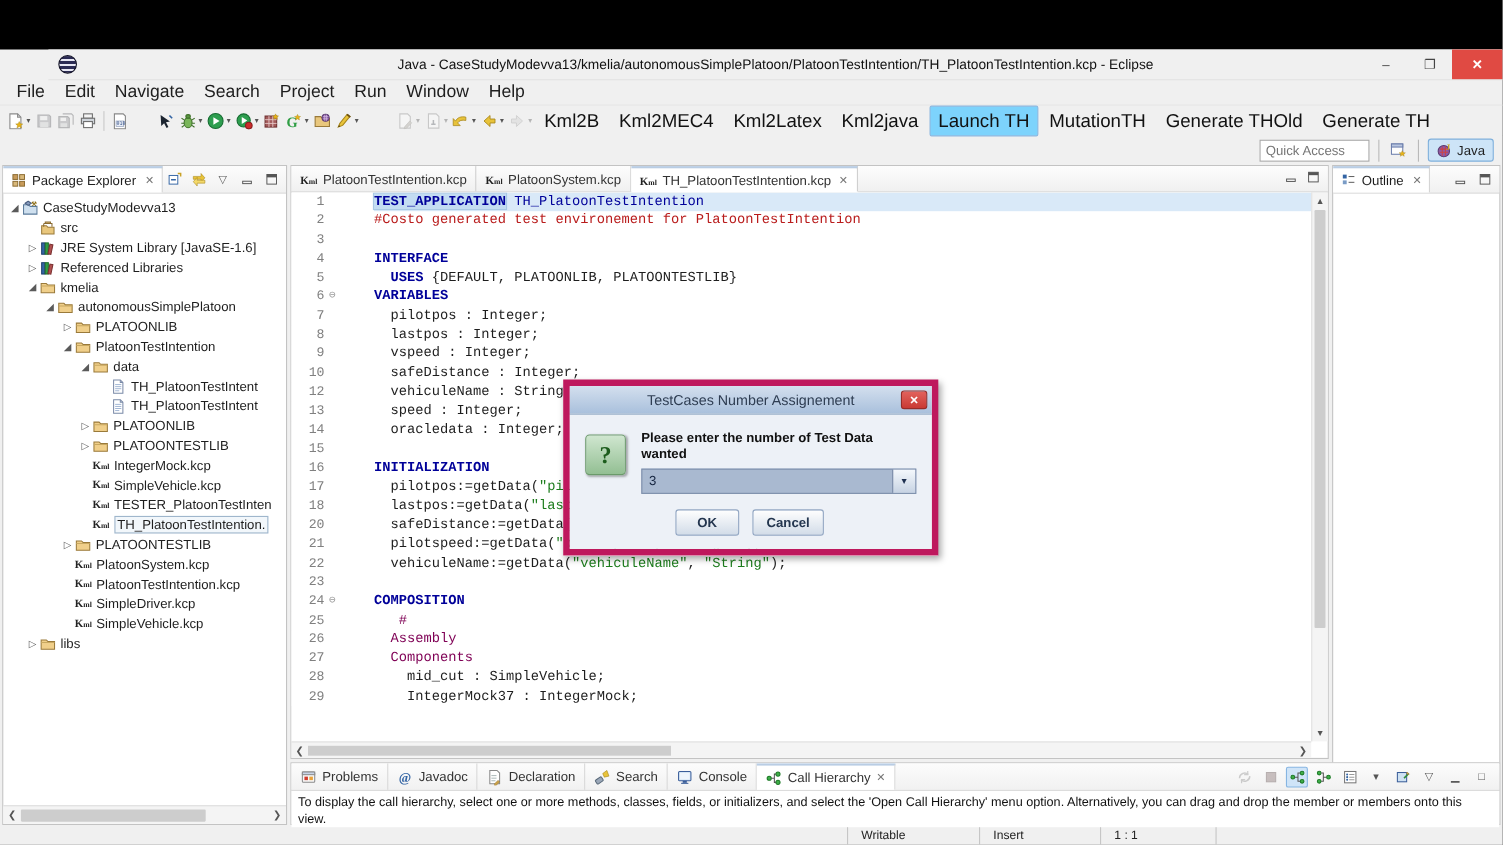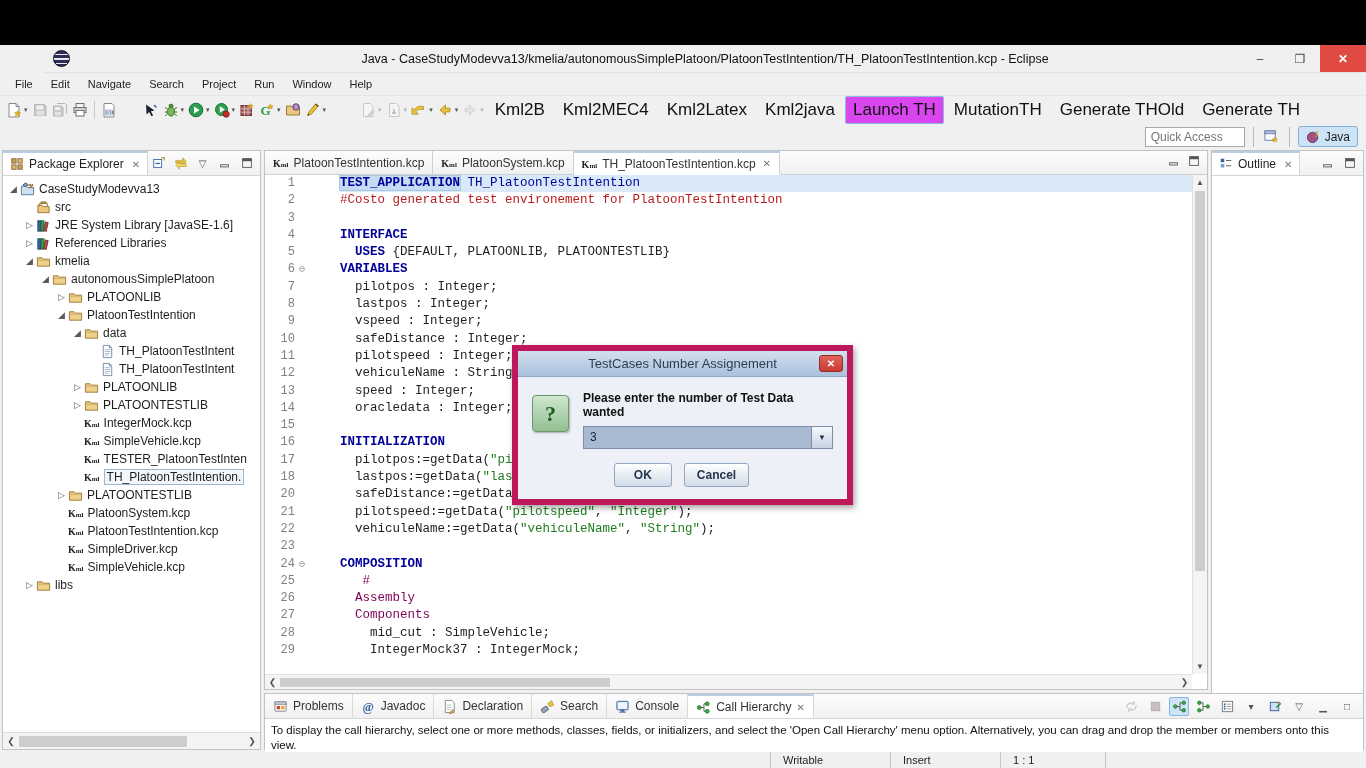--- a/index.html
+++ b/index.html
@@ -12,32 +12,32 @@
   .titlebar { height:28px; display:flex; align-items:center; background:#f0f0f0; position:relative; border-bottom:1px solid #e3e3e3;margin-left:44px; }
   .app-logo { width:17px; height:17px; border-radius:50%; margin-left:9px; background:linear-gradient(#454575,#14142e);
     background-image:repeating-linear-gradient(#2c2c55 0 3px,#e8e8f4 3px 4.5px); border:1px solid #101024; }
   .title-text { position:absolute; left:0; right:0; text-align:center; font-size:12.5px; color:#111; }
   .win-controls { margin-left:auto; display:flex; height:100%; align-items:stretch; z-index:2; }
   .win-btn { width:40px; display:flex; align-items:center; justify-content:center; color:#444; font-size:12px; }
   .win-btn.close { width:46px; background:#e04a43; color:#fff; font-weight:bold; }
 
   
   .menubar { height:22px; display:flex; align-items:center; padding-left:6px; background:#f0f0f0; }
-  .menu-item { padding:2px 9px; font-size:11px; }
+  .menu-item { padding:2px 9px; font-size:16px; }
 
   
   .toolbar { height:28px; display:flex; align-items:center; padding-left:4px; background:#f0f0f0; border-top:1px solid #e6e6e6; }
   .tb-item { display:flex; align-items:center; height:24px; padding:0 2px; border-radius:2px; }
   .tb-item svg { width:16px; height:16px; }
   .tb-item.disabled { opacity:.38; filter:grayscale(90%); }
   .tb-caret { font-size:7px; color:#555; margin-left:2px; }
   .tb-sep { width:1px; height:18px; background:#c9c9c9; margin:0 4px; }
   .tb-gap { width:20px; }
   .tb-textbtn { padding:3px 7px; font-size:17px; color:#111; border:1px solid transparent; border-radius:2px; margin:0 1px; }
-  .tb-textbtn.active { background:#d946ef; border-color:#8db8e0; }
+  .tb-textbtn.active { background:#7dd3fc; border-color:#8db8e0; }
 
   
   .row2 { height:27px; display:flex; align-items:center; justify-content:flex-end; padding-right:8px; background:#f0f0f0; }
   .qa-input { width:100px; height:20px; border:1px solid #a8a8a8; background:#fff; font-size:12px; padding:0 5px; color:#777; font-family:"Liberation Sans",sans-serif; }
   .row2-sep { width:1px; height:20px; background:#b9b9b9; margin:0 8px; }
   .persp-btn { display:flex; align-items:center; gap:4px; padding:2px 7px; border:1px solid #7fb0dc; background:#cde4f7; border-radius:3px; font-size:12px; }
   .persp-open { display:flex; align-items:center; padding:2px; }
   .persp-open svg, .persp-btn svg { width:15px; height:15px; }
 
   
@@ -648,21 +648,20 @@
           <div class="cline hl"><span class="gut">1</span><span class="fold"></span><span class="ccontent"><span class="c-kw c-occ">TEST_APPLICATION</span><span class="c-nm"> TH_PlatoonTestIntention</span></span></div>
           <div class="cline"><span class="gut">2</span><span class="fold"></span><span class="ccontent"><span class="c-cm">#Costo generated test environement for PlatoonTestIntention</span></span></div>
           <div class="cline"><span class="gut">3</span><span class="fold"></span><span class="ccontent"></span></div>
           <div class="cline"><span class="gut">4</span><span class="fold"></span><span class="ccontent"><span class="c-kw">INTERFACE</span></span></div>
           <div class="cline"><span class="gut">5</span><span class="fold"></span><span class="ccontent"><span>  </span><span class="c-kw">USES</span><span> {DEFAULT, PLATOONLIB, PLATOONTESTLIB}</span></span></div>
           <div class="cline"><span class="gut">6</span><span class="fold">⊖</span><span class="ccontent"><span class="c-kw">VARIABLES</span></span></div>
           <div class="cline"><span class="gut">7</span><span class="fold"></span><span class="ccontent"><span>  pilotpos : Integer;</span></span></div>
           <div class="cline"><span class="gut">8</span><span class="fold"></span><span class="ccontent"><span>  lastpos : Integer;</span></span></div>
           <div class="cline"><span class="gut">9</span><span class="fold"></span><span class="ccontent"><span>  vspeed : Integer;</span></span></div>
           <div class="cline"><span class="gut">10</span><span class="fold"></span><span class="ccontent"><span>  safeDistance : Integer;</span></span></div>
-          <div class="cline"><span class="gut">11</span><span class="fold"></span><span class="ccontent"><span>  pilotspeed : Integer;</span></span></div>
           <div class="cline"><span class="gut">12</span><span class="fold"></span><span class="ccontent"><span>  vehiculeName : String;</span></span></div>
           <div class="cline"><span class="gut">13</span><span class="fold"></span><span class="ccontent"><span>  speed : Integer;</span></span></div>
           <div class="cline"><span class="gut">14</span><span class="fold"></span><span class="ccontent"><span>  oracledata : Integer;</span></span></div>
           <div class="cline"><span class="gut">15</span><span class="fold"></span><span class="ccontent"></span></div>
           <div class="cline"><span class="gut">16</span><span class="fold"></span><span class="ccontent"><span class="c-kw">INITIALIZATION</span></span></div>
           <div class="cline"><span class="gut">17</span><span class="fold"></span><span class="ccontent"><span>  pilotpos:=getData(</span><span class="c-st">"pilotpos"</span><span>, </span><span class="c-st">"Integer"</span><span>);</span></span></div>
           <div class="cline"><span class="gut">18</span><span class="fold"></span><span class="ccontent"><span>  lastpos:=getData(</span><span class="c-st">"lastpos"</span><span>, </span><span class="c-st">"Integer"</span><span>);</span></span></div>
           <div class="cline"><span class="gut">20</span><span class="fold"></span><span class="ccontent"><span>  safeDistance:=getData(</span><span class="c-st">"safeDistance"</span><span>, </span><span class="c-st">"Integer"</span><span>);</span></span></div>
           <div class="cline"><span class="gut">21</span><span class="fold"></span><span class="ccontent"><span>  pilotspeed:=getData(</span><span class="c-st">"pilotspeed"</span><span>, </span><span class="c-st">"Integer"</span><span>);</span></span></div>
           <div class="cline"><span class="gut">22</span><span class="fold"></span><span class="ccontent"><span>  vehiculeName:=getData(</span><span class="c-st">"vehiculeName"</span><span>, </span><span class="c-st">"String"</span><span>);</span></span></div>

